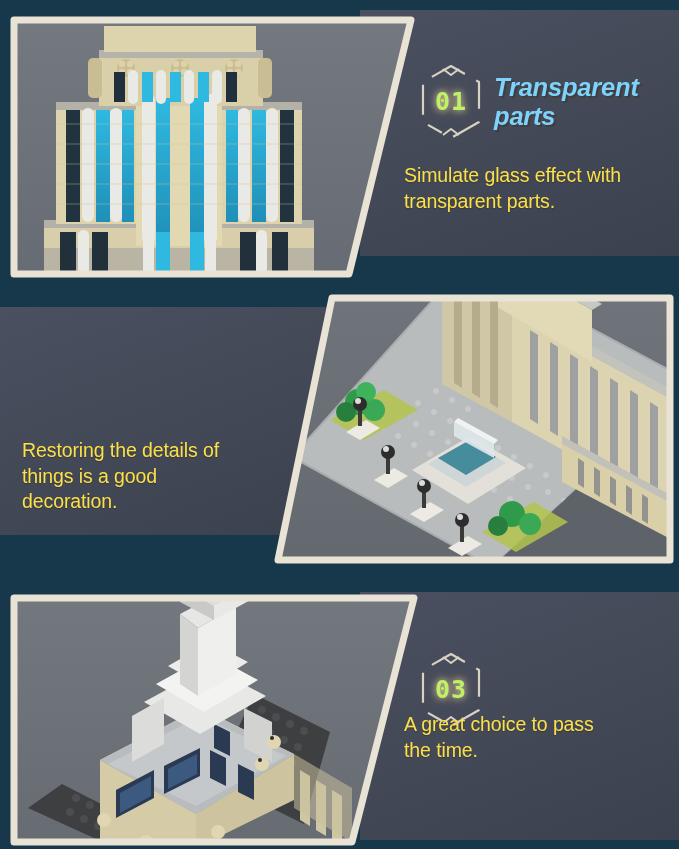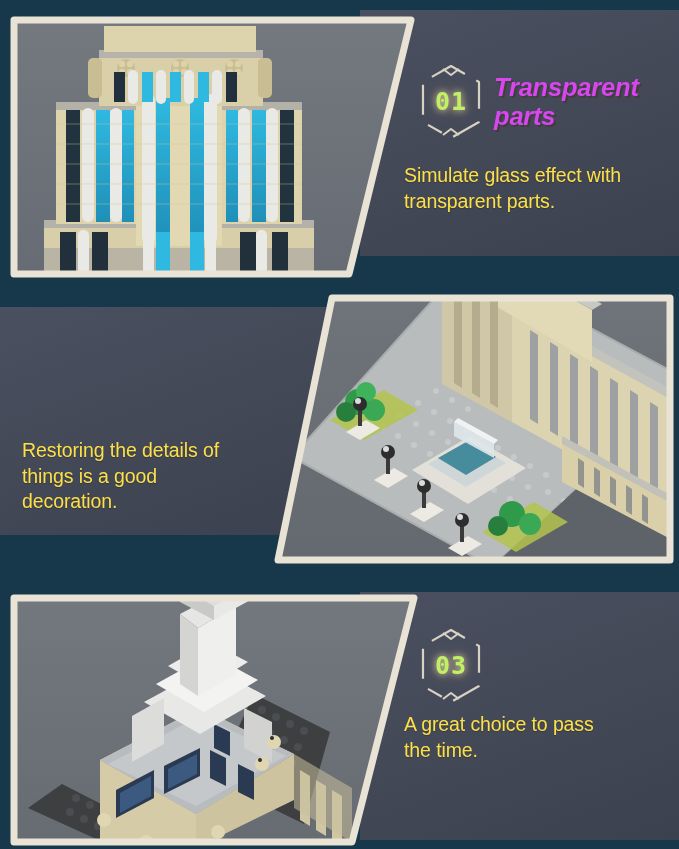--- a/index.html
+++ b/index.html
@@ -60,21 +60,21 @@
     color: #bef264;
     text-shadow: 0 0 7px rgba(250,226,175,.85), 0 0 14px rgba(240,200,140,.45);
     padding-bottom: 1px;
   }
 
   .title {
     font-size: 25.5px;
     font-weight: bold;
     font-style: italic;
     line-height: 1.12;
-    color: #d946ef;
+    color: #7dd3fc;
     letter-spacing: -0.2px;
     text-shadow: 2px 2px 0 rgba(60,45,25,.40);
     margin-left: 6px;
     white-space: pre-line;
   }
 
   .body-text {
     position: absolute;
     font-size: 19.5px;
     line-height: 1.32;
@@ -395,21 +395,21 @@
 
         <path d="M70 6 L408 6 L408 268 L16 268 Z" fill="none" stroke="#e9e3d5" stroke-width="7" stroke-linejoin="round"></path>
       </svg>
     </div>
   </section>
 
   <section class="feature" style="top:580px;height:269px;">
 
     <div class="text-panel" style="left:360px;top:12px;width:319px;height:248px;"></div>
 
-    <div class="panel-head" style="left:414px;top:46px;width:265px;">
+    <div class="panel-head" style="left:414px;top:70px;width:265px;">
       <div class="badge">
         <svg viewBox="0 0 74 80" fill="none">
           <path d="M37 4 L65 20 L65 60 L37 76 L9 60 L9 20 Z" stroke="#d9d2c2" stroke-width="2.2" stroke-linejoin="round" stroke-dasharray="16 13 30 13 30 13"></path>
           <path d="M29 7 L37 13 L45 7" stroke="#d9d2c2" stroke-width="2" fill="none" stroke-linejoin="round"></path>
           <path d="M29 73 L37 67 L45 73" stroke="#d9d2c2" stroke-width="2" fill="none" stroke-linejoin="round"></path>
         </svg>
         <span class="badge-num">03</span>
       </div>
     </div>
 

